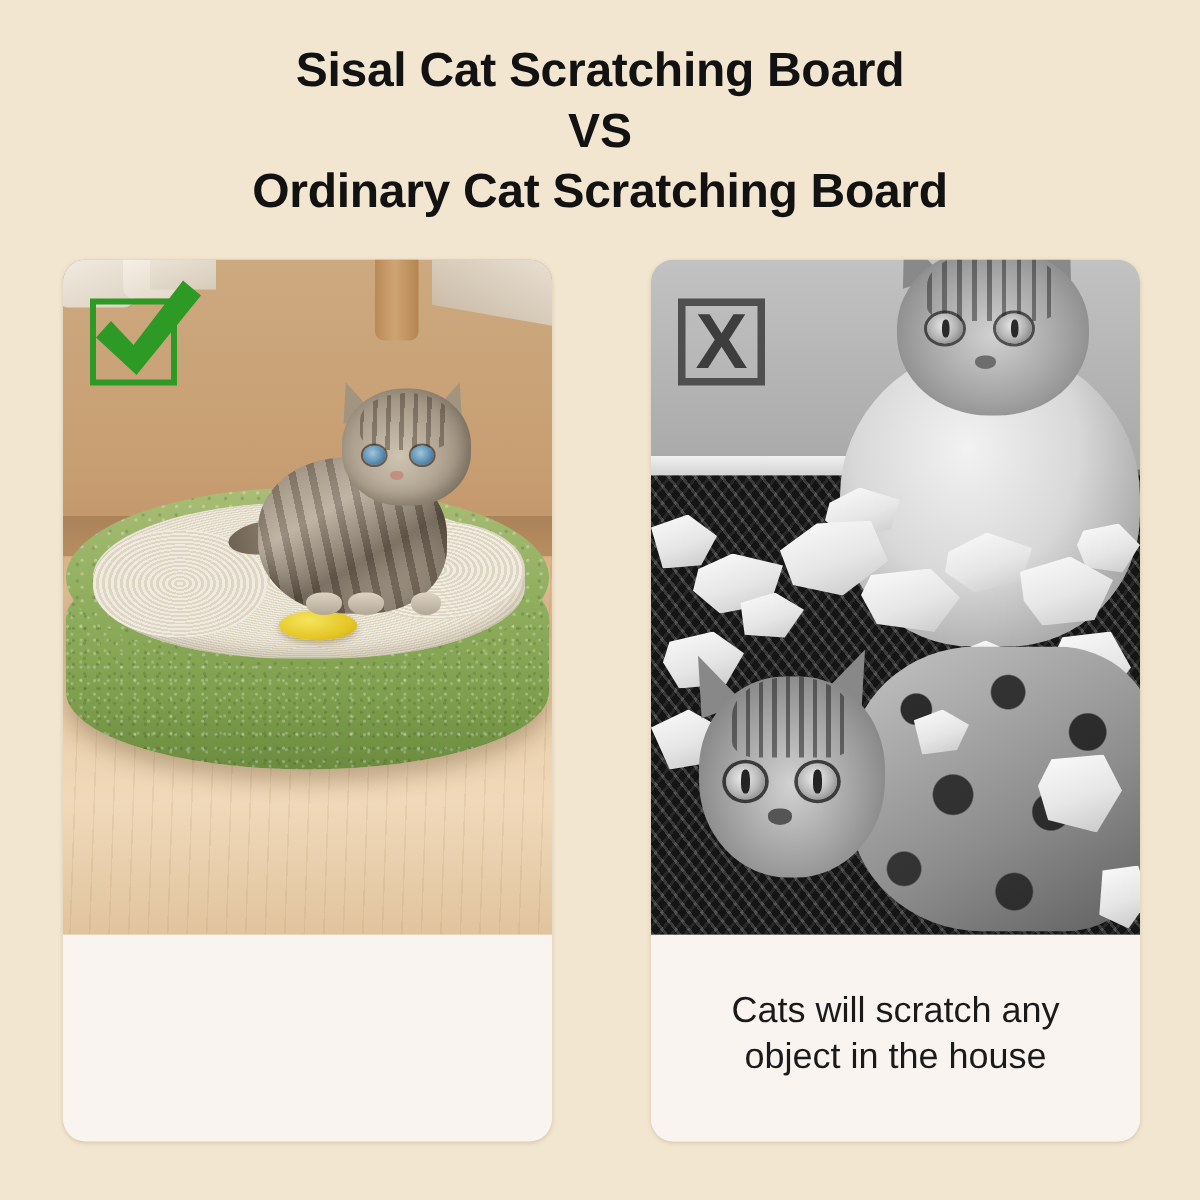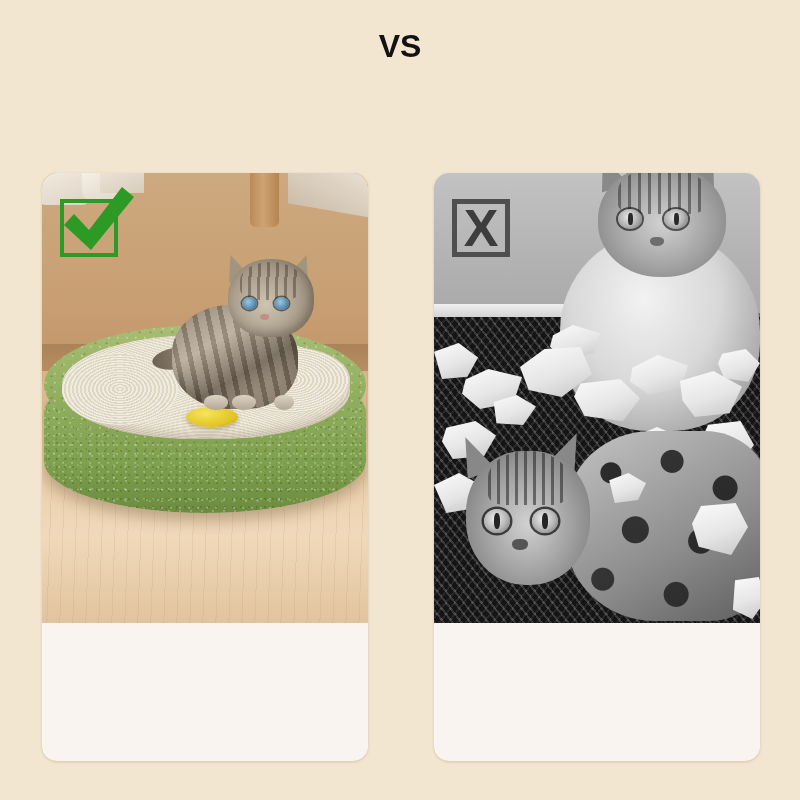--- a/index.html
+++ b/index.html
@@ -544,21 +544,23 @@
     text-align: center;
     line-height: 1.30;
     white-space: pre-line;
     font-weight: normal;
   }
 </style>
 </head>
 <body>
 
 <div class="title-block">
+  <span class="title-line">Sisal Cat Scratching Board</span>
   <span class="title-vs">VS</span>
+  <span class="title-line">Ordinary Cat Scratching Board</span>
 </div>
 
 <div class="cards">
 
   <div class="card">
 
     <div class="photo photo-good">
       <div class="wall-panel"></div>
       <div class="furn-a"></div>
       <div class="furn-b"></div>
@@ -646,15 +648,19 @@
       <div class="scrap s11"></div>
       <div class="scrap s15"></div>
       <div class="scrap s16"></div>
 
       <div class="badge">
         <div class="badge-x-box"></div>
         <div class="badge-x-glyph">X</div>
       </div>
     </div>
 
+    <div class="caption">
+      <div class="caption-text">Cats will scratch any
+object in the house</div>
+    </div>
   </div>
 
 </div>
 
 </body></html>

